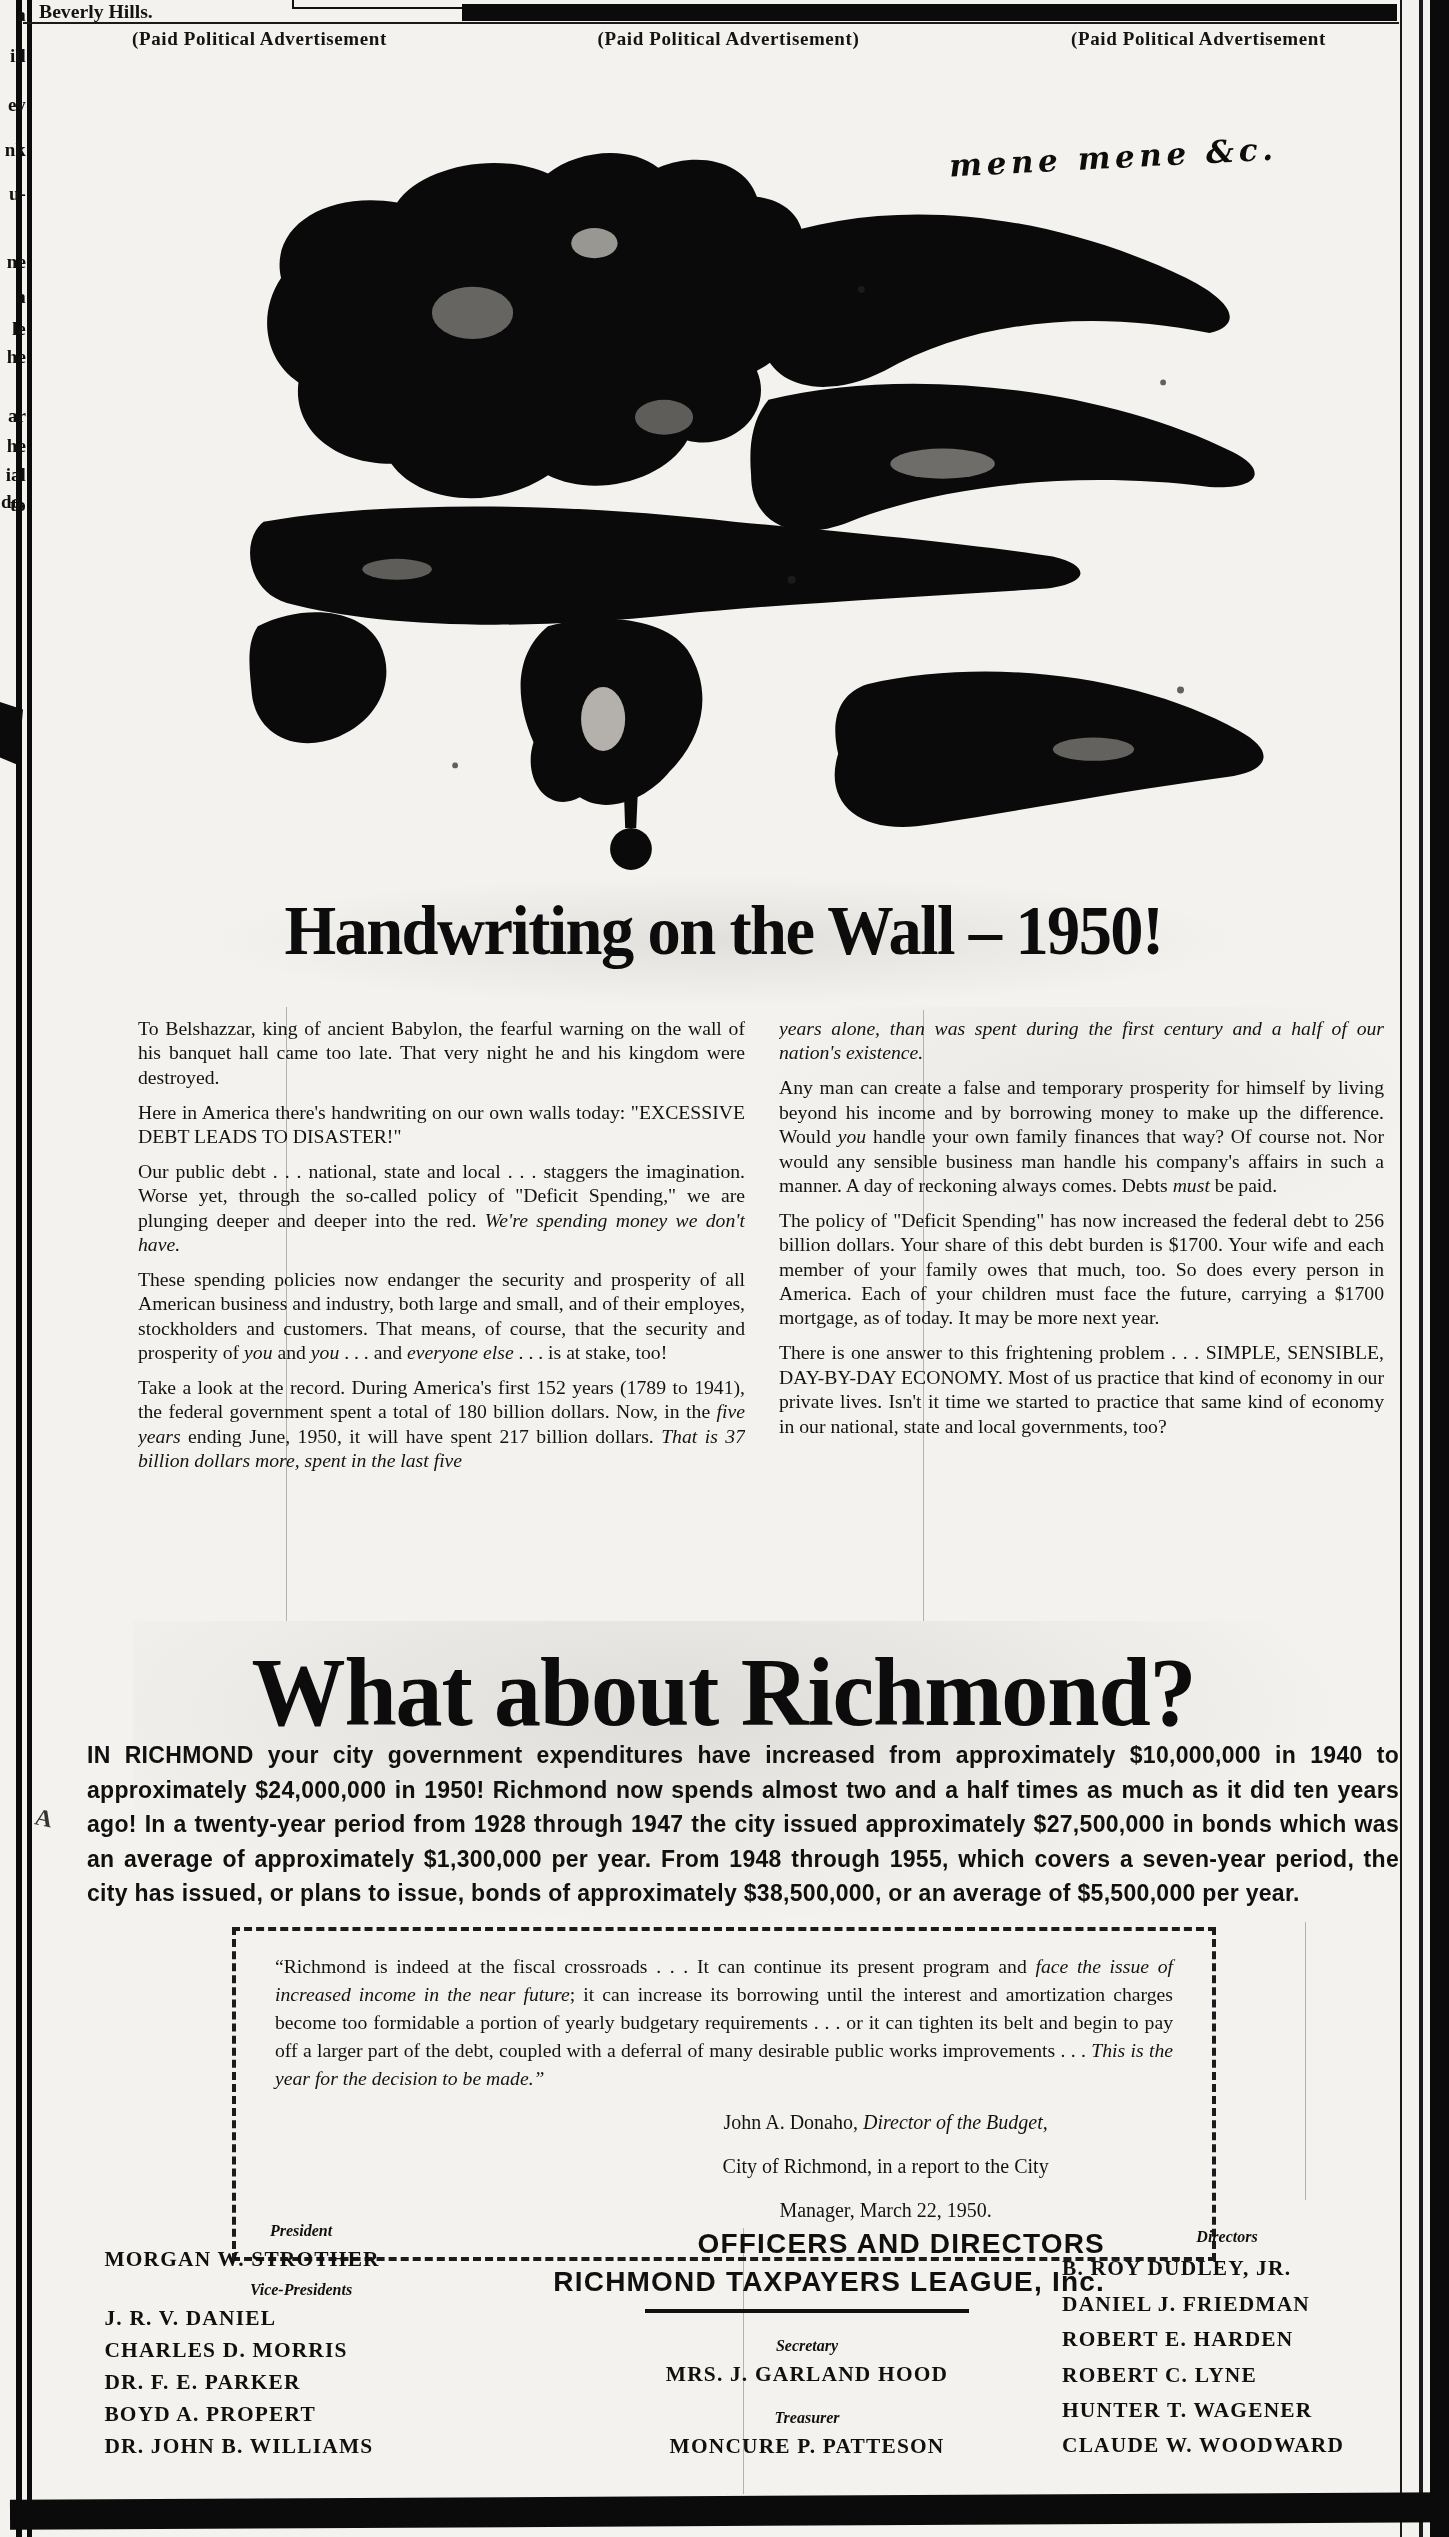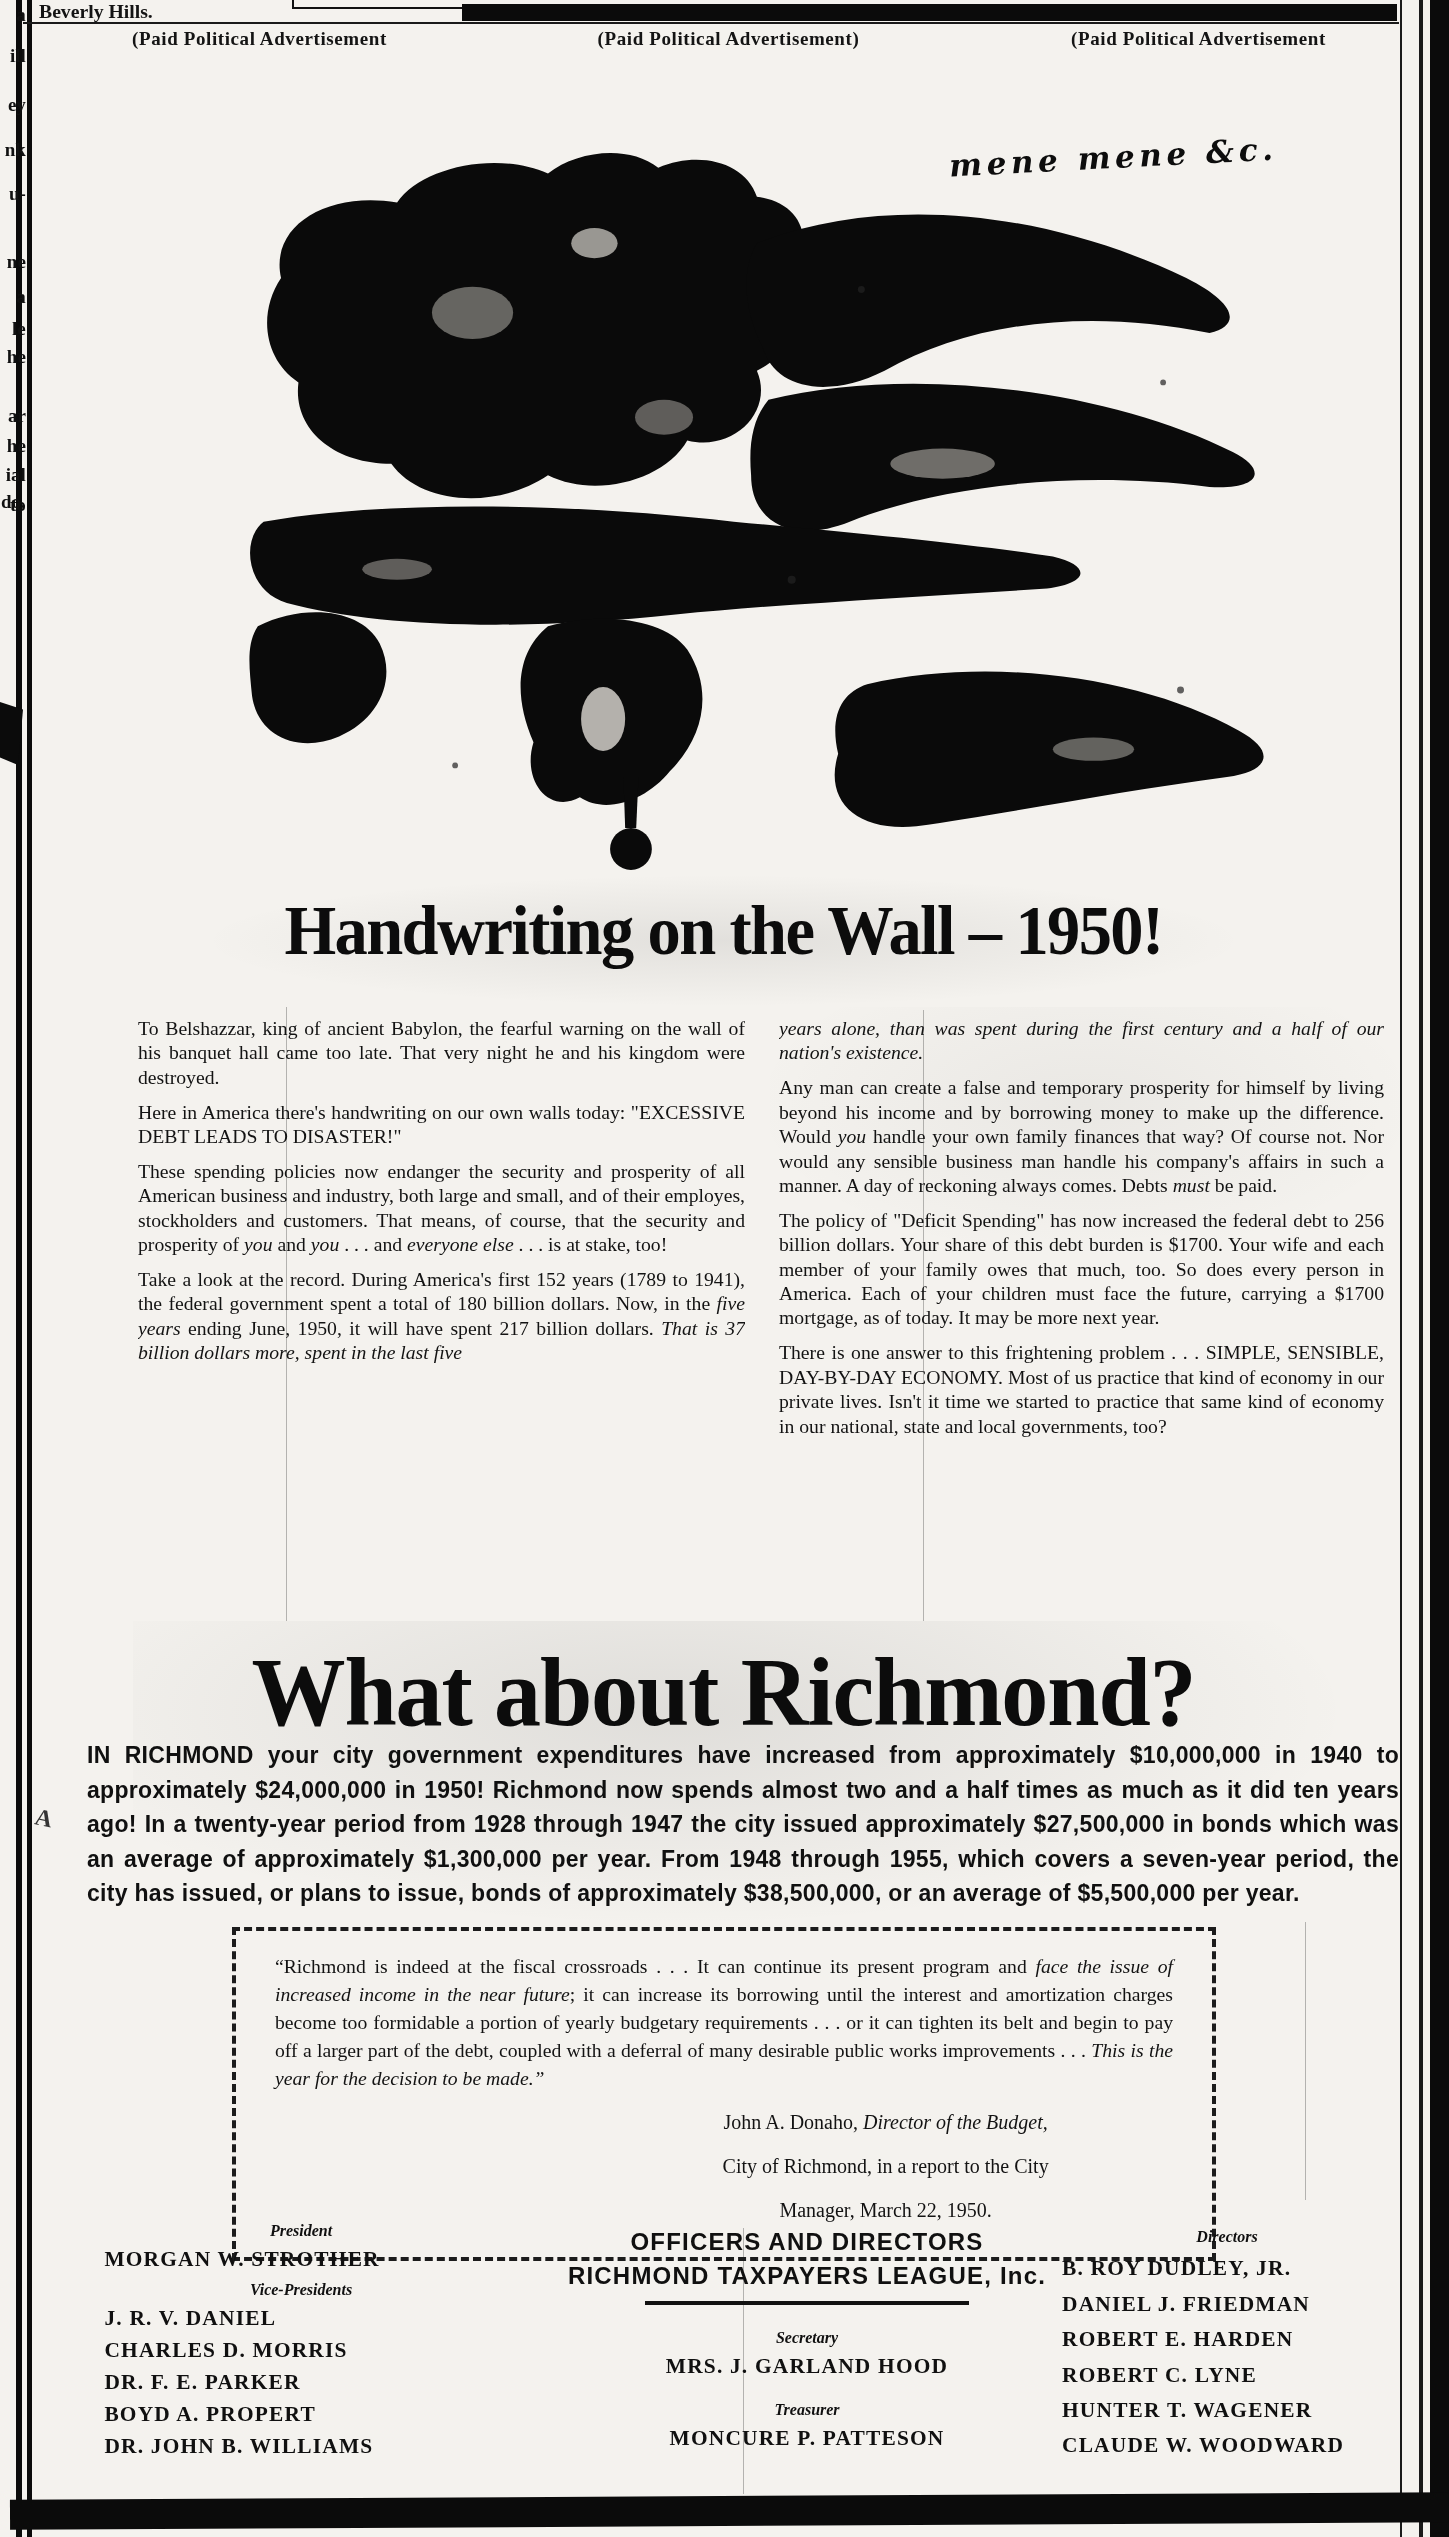--- a/index.html
+++ b/index.html
@@ -61,21 +61,21 @@
     font-size:19.7px;line-height:1.42;text-align:justify;color:#131313;
   }
   .quotebox p{margin:0;}
   .attr{width:64%;margin:11.6px 0 0 auto;text-align:center;font-size:20px;line-height:1.45;}
   .attr p{margin:15px;}
 
   
   .offcol{color:#101010;}
   .offlabel{font-style:italic;font-weight:bold;font-size:16px;text-align:center;}
   .offname{font-weight:bold;font-size:21.4px;letter-spacing:1.2px;white-space:nowrap;}
-  .offtitle{font-family:"Liberation Sans",sans-serif;font-weight:bold;font-size:24px;letter-spacing:1.2px;text-align:center;white-space:nowrap;}
+  .offtitle{font-family:"Liberation Sans",sans-serif;font-weight:bold;font-size:28px;letter-spacing:1.2px;text-align:right;white-space:nowrap;}
   #off-left{left:87px;top:2222px;width:428px;}
   #off-left .offname{margin:7px 0 0 17.4px;}
   #off-left .offlabel{margin-top:9.3px;}
   #off-center{left:509px;top:2228px;width:596px;text-align:center;}
   #off-right{left:1042px;top:2228px;width:370px;}
   #off-right .offname{margin:10.4px 0 0 20px;}
 
   .centerline{width:324px;height:3.5px;background:#111;margin:11.6px auto 0 auto;}
 
   .artifact{position:absolute;width:1.2px;background:rgba(45,45,45,.32);}
@@ -156,20 +156,21 @@
     <circle cx="400" cy="1080" r="5" fill="#222" opacity=".7"></circle>
     <circle cx="1650" cy="950" r="6" fill="#222" opacity=".7"></circle>
   </g>
 </svg>
 
 <div class="abs headline1">Handwriting on the Wall – 1950!</div>
 
 <div id="body-left" class="abs bodycol">
     <p><span>To Belshazzar, king of ancient Babylon, the fearful warning on the wall of his banquet hall came too late. That very night he and his kingdom were destroyed.</span></p>
     <p><span>Here in America there's handwriting on our own walls today: "EXCESSIVE DEBT LEADS TO DISASTER!"</span></p>
+    <p><span>Our public debt . . . national, state and local . . . staggers the imagination. Worse yet, through the so-called policy of "Deficit Spending," we are plunging deeper and deeper into the red. </span><span class="it">We're spending money we don't have.</span></p>
     <p><span>These spending policies now endanger the security and prosperity of all American business and industry, both large and small, and of their employes, stockholders and customers. That means, of course, that the security and prosperity of </span><span class="it">you</span><span> and </span><span class="it">you</span><span> . . . and </span><span class="it">everyone else</span><span> . . . is at stake, too!</span></p>
     <p><span>Take a look at the record. During America's first 152 years (1789 to 1941), the federal government spent a total of 180 billion dollars. Now, in the </span><span class="it">five years</span><span> ending June, 1950, it will have spent 217 billion dollars. </span><span class="it">That is 37 billion dollars more, spent in the last five</span></p>
   </div>
 <div id="body-right" class="abs bodycol">
     <p><span class="it">years alone, than was spent during the first century and a half of our nation's existence.</span></p>
     <p><span>Any man can create a false and temporary prosperity for himself by living beyond his income and by borrowing money to make up the difference. Would </span><span class="it">you</span><span> handle your own family finances that way? Of course not. Nor would any sensible business man handle his company's affairs in such a manner. A day of reckoning always comes. Debts </span><span class="it">must</span><span> be paid.</span></p>
     <p><span>The policy of "Deficit Spending" has now increased the federal debt to 256 billion dollars. Your share of this debt burden is $1700. Your wife and each member of your family owes that much, too. So does every person in America. Each of your children must face the future, carrying a $1700 mortgage, as of today. It may be more next year.</span></p>
     <p><span>There is one answer to this frightening problem . . . SIMPLE, SENSIBLE, DAY-BY-DAY ECONOMY. Most of us practice that kind of economy in our private lives. Isn't it time we started to practice that same kind of economy in our national, state and local governments, too?</span></p>
   </div>
 

